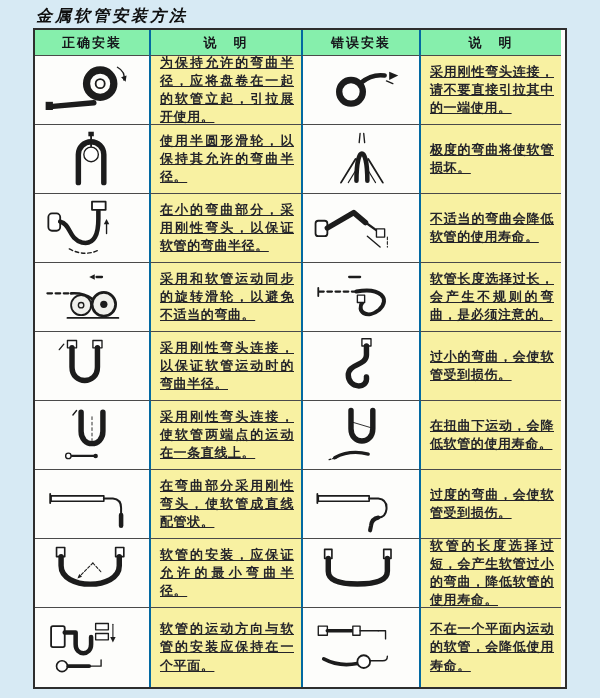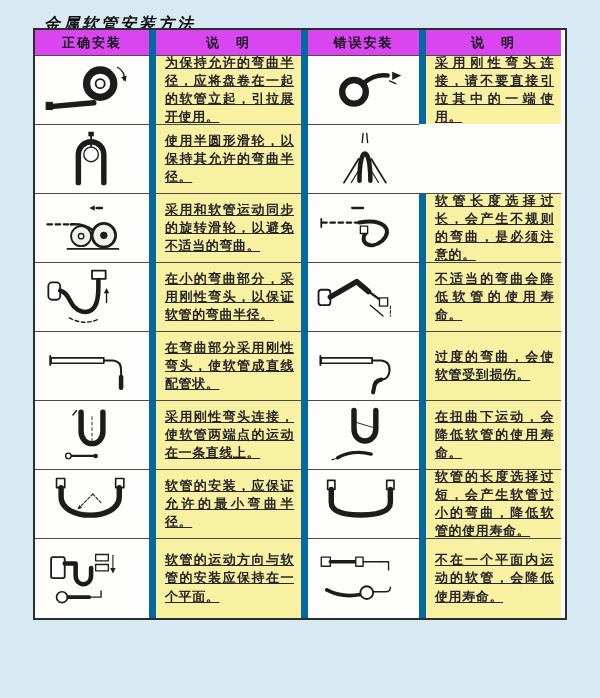--- a/index.html
+++ b/index.html
@@ -8,41 +8,41 @@
     background:#d7eaf4;
     font-family:"Liberation Sans", sans-serif;
     position:relative;
     overflow:hidden;
   }
   .page-title {
     position:absolute; left:32px; top:2px;
     font-family:"DejaVu Serif", serif;
     font-style:italic; font-weight:bold;
     font-size:16px; letter-spacing:3px; color:#0f0f0f;
-    margin:12px;
+    margin:4px;
   }
   .tbl {
     position:absolute; left:33px; top:28px;
     width:530px;
     border:2px solid #2e2e2e;
     background:#fdfdfb;
   }
   .row { display:grid; grid-template-columns:114px 152px 118px 142px; height:69px; }
   .row.header { height:25px; }
   .row:last-child { height:80px; }
   .cell {
-    border-left:7px solid #0369a1;
+    border-left:2px solid #0369a1;
     border-top:1px solid #4a4a4a;
     box-sizing:border-box;
     overflow:hidden;
   }
   .row .cell:first-child { border-left:none; }
   .row.header .cell { border-top:none; }
   .header .cell {
-    background:#d946ef;
+    background:#86efac;
     display:flex; align-items:center; justify-content:center;
     font-size:13px; font-weight:bold; color:#15151a;
     letter-spacing:2px;
   }
   .img-cell { background:#fdfdfb; display:flex; align-items:center; justify-content:center; }
   .desc-cell {
     background:#f8f1a2;
     display:flex; align-items:center;
     padding:3px 7px 3px 9px;
     font-size:13px; font-weight:bold; color:#24242a;
@@ -115,20 +115,52 @@
       <svg class="illus" viewBox="0 0 110 64">
         <path d="M50,56 C50,16 62,16 62,56" stroke-width="5"></path>
         <line x1="54" y1="4" x2="53" y2="14" stroke-width="1.5"></line>
         <line x1="58" y1="4" x2="59" y2="14" stroke-width="1.5"></line>
         <line x1="33" y1="58" x2="49" y2="32" stroke-width="2"></line>
         <line x1="79" y1="58" x2="63" y2="32" stroke-width="2"></line>
         <line x1="41" y1="58" x2="52" y2="40" stroke-width="1.2"></line>
         <line x1="71" y1="58" x2="60" y2="40" stroke-width="1.2"></line>
       </svg>
     </div>
+    <div class="cell desc-cell">
+      <span>极度的弯曲将使软管损坏。</span>
+    </div>
+  </div>
+
+  <div class="row">
+    <div class="cell img-cell">
+      <svg class="illus" viewBox="0 0 110 64">
+        <rect class="w" x="7" y="16" width="13" height="19" rx="4" stroke-width="2"></rect>
+        <path d="M20,25 C32,28 29,44 44,48 C58,51 62,38 62,22 V13" stroke-width="5"></path>
+        <rect class="w" x="55" y="3" width="15" height="9" stroke-width="2"></rect>
+        <path d="M30,55 q17,9 33,1" stroke-width="1.5" stroke-dasharray="4,3"></path>
+        <line x1="71" y1="38" x2="71" y2="27" stroke-width="1.5"></line>
+        <polygon class="f" points="71,22 68,28 74,28"></polygon>
+      </svg>
+    </div>
+    <div class="cell desc-cell">
+      <span>在小的弯曲部分，采用刚性弯头，以保证软管的弯曲半径。</span>
+    </div>
+    <div class="cell img-cell">
+      <svg class="illus" viewBox="0 0 110 64">
+        <rect class="w" x="5" y="24" width="13" height="17" rx="3" stroke-width="2"></rect>
+        <path d="M18,32 L47,15 L60,26" stroke-width="6"></path>
+        <line x1="60" y1="26" x2="74" y2="36" stroke-width="2.5"></line>
+        <rect class="w" x="72" y="33" width="9" height="9" stroke-width="1.5"></rect>
+        <line x1="62" y1="41" x2="76" y2="53" stroke-width="1.5"></line>
+        <line x1="84" y1="42" x2="84" y2="53" stroke-width="1.2" stroke-dasharray="3,2"></line>
+      </svg>
+    </div>
+    <div class="cell desc-cell">
+      <span>不适当的弯曲会降低软管的使用寿命。</span>
+    </div>
   </div>
 
   <div class="row">
     <div class="cell img-cell">
       <svg class="illus" viewBox="0 0 110 64">
         <polygon class="f" points="52,10 58,7 58,13"></polygon>
         <line x1="60" y1="10" x2="66" y2="10" stroke-width="2.5"></line>
         <line x1="6" y1="28" x2="32" y2="28" stroke-width="2.5" stroke-dasharray="5,4"></line>
         <path d="M32,28 q14,-1 23,6" stroke-width="3"></path>
         <circle class="g" cx="43" cy="41" r="11" stroke-width="2"></circle>
@@ -151,69 +183,37 @@
       </svg>
     </div>
     <div class="cell desc-cell">
       <span>软管长度选择过长，会产生不规则的弯曲，是必须注意的。</span>
     </div>
   </div>
 
   <div class="row">
     <div class="cell img-cell">
       <svg class="illus" viewBox="0 0 110 64">
-        <rect class="w" x="7" y="16" width="13" height="19" rx="4" stroke-width="2"></rect>
-        <path d="M20,25 C32,28 29,44 44,48 C58,51 62,38 62,22 V13" stroke-width="5"></path>
-        <rect class="w" x="55" y="3" width="15" height="9" stroke-width="2"></rect>
-        <path d="M30,55 q17,9 33,1" stroke-width="1.5" stroke-dasharray="4,3"></path>
-        <line x1="71" y1="38" x2="71" y2="27" stroke-width="1.5"></line>
-        <polygon class="f" points="71,22 68,28 74,28"></polygon>
-      </svg>
-    </div>
-    <div class="cell desc-cell">
-      <span>在小的弯曲部分，采用刚性弯头，以保证软管的弯曲半径。</span>
-    </div>
-    <div class="cell img-cell">
-      <svg class="illus" viewBox="0 0 110 64">
-        <rect class="w" x="5" y="24" width="13" height="17" rx="3" stroke-width="2"></rect>
-        <path d="M18,32 L47,15 L60,26" stroke-width="6"></path>
-        <line x1="60" y1="26" x2="74" y2="36" stroke-width="2.5"></line>
-        <rect class="w" x="72" y="33" width="9" height="9" stroke-width="1.5"></rect>
-        <line x1="62" y1="41" x2="76" y2="53" stroke-width="1.5"></line>
-        <line x1="84" y1="42" x2="84" y2="53" stroke-width="1.2" stroke-dasharray="3,2"></line>
-      </svg>
-    </div>
-    <div class="cell desc-cell">
-      <span>不适当的弯曲会降低软管的使用寿命。</span>
-    </div>
-  </div>
-
-
-  <div class="row">
-    <div class="cell img-cell">
-      <svg class="illus" viewBox="0 0 110 64">
-        <line x1="9" y1="21" x2="9" y2="31" stroke-width="2"></line>
-        <rect class="w" x="10" y="23" width="58" height="6" stroke-width="1.8"></rect>
-        <path d="M68,26 h10 q9,1 9,10 v7" stroke-width="2.2"></path>
-        <line x1="87" y1="44" x2="87" y2="56" stroke-width="5"></line>
-      </svg>
-    </div>
-    <div class="cell desc-cell">
-      <span>在弯曲部分采用刚性弯头，使软管成直线配管状。</span>
-    </div>
-    <div class="cell img-cell">
-      <svg class="illus" viewBox="0 0 110 64">
-        <line x1="7" y1="21" x2="7" y2="31" stroke-width="2"></line>
-        <rect class="w" x="8" y="23" width="56" height="6" stroke-width="1.8"></rect>
-        <path d="M64,26 h10 q10,1 9,12 q-1,9 -9,9" stroke-width="2.2"></path>
-        <path d="M74,47 q-7,1 -8,9 l-1,5" stroke-width="4.5"></path>
-      </svg>
-    </div>
-    <div class="cell desc-cell">
-      <span>过度的弯曲，会使软管受到损伤。</span>
+        <rect class="w" x="28" y="4" width="10" height="8" stroke-width="1.5"></rect>
+        <rect class="w" x="56" y="4" width="10" height="8" stroke-width="1.5"></rect>
+        <line x1="24" y1="8" x2="19" y2="14" stroke-width="1.5"></line>
+        <path d="M33,12 V33 C33,53 61,53 61,33 V12" stroke-width="6"></path>
+      </svg>
+    </div>
+    <div class="cell desc-cell">
+      <span>采用刚性弯头连接，以保证软管运动时的弯曲半径。</span>
+    </div>
+    <div class="cell img-cell">
+      <svg class="illus" viewBox="0 0 110 64">
+        <rect class="w" x="56" y="2" width="10" height="8" stroke-width="1.5"></rect>
+        <path d="M61,10 V20 C61,32 41,29 41,42 C41,57 63,58 61,44" stroke-width="6"></path>
+      </svg>
+    </div>
+    <div class="cell desc-cell">
+      <span>过小的弯曲，会使软管受到损伤。</span>
     </div>
   </div>
 
   <div class="row">
     <div class="cell img-cell">
       <svg class="illus" viewBox="0 0 110 64">
         <line x1="38" y1="5" x2="34" y2="10" stroke-width="1.5"></line>
         <path d="M43,7 V28 C43,46 67,46 67,28 V7" stroke-width="6"></path>
         <line x1="55" y1="12" x2="55" y2="40" stroke-width="1" stroke-dasharray="3,3"></line>
         <circle class="w" cx="29" cy="55" r="3" stroke-width="1.5"></circle>
@@ -227,20 +227,45 @@
     <div class="cell img-cell">
       <svg class="illus" viewBox="0 0 110 64">
         <path d="M44,5 V25 C44,43 68,43 68,25 V5" stroke-width="6"></path>
         <line x1="46" y1="18" x2="66" y2="24" stroke-width="1"></line>
         <path d="M26,57 q17,-9 37,-4" stroke-width="3.5"></path>
         <line x1="20" y1="59" x2="28" y2="57" stroke-width="1.5" stroke-dasharray="2,2"></line>
       </svg>
     </div>
     <div class="cell desc-cell">
       <span>在扭曲下运动，会降低软管的使用寿命。</span>
+    </div>
+  </div>
+
+  <div class="row">
+    <div class="cell img-cell">
+      <svg class="illus" viewBox="0 0 110 64">
+        <line x1="9" y1="21" x2="9" y2="31" stroke-width="2"></line>
+        <rect class="w" x="10" y="23" width="58" height="6" stroke-width="1.8"></rect>
+        <path d="M68,26 h10 q9,1 9,10 v7" stroke-width="2.2"></path>
+        <line x1="87" y1="44" x2="87" y2="56" stroke-width="5"></line>
+      </svg>
+    </div>
+    <div class="cell desc-cell">
+      <span>在弯曲部分采用刚性弯头，使软管成直线配管状。</span>
+    </div>
+    <div class="cell img-cell">
+      <svg class="illus" viewBox="0 0 110 64">
+        <line x1="7" y1="21" x2="7" y2="31" stroke-width="2"></line>
+        <rect class="w" x="8" y="23" width="56" height="6" stroke-width="1.8"></rect>
+        <path d="M64,26 h10 q10,1 9,12 q-1,9 -9,9" stroke-width="2.2"></path>
+        <path d="M74,47 q-7,1 -8,9 l-1,5" stroke-width="4.5"></path>
+      </svg>
+    </div>
+    <div class="cell desc-cell">
+      <span>过度的弯曲，会使软管受到损伤。</span>
     </div>
   </div>
 
   <div class="row">
     <div class="cell img-cell">
       <svg class="illus" viewBox="0 0 110 64">
         <rect class="w" x="16" y="4" width="9" height="10" stroke-width="1.8"></rect>
         <rect class="w" x="81" y="4" width="9" height="10" stroke-width="1.8"></rect>
         <path d="M21,14 V24 C21,51 85,51 85,24 V14" stroke-width="6"></path>
         <line x1="56" y1="21" x2="41" y2="36" stroke-width="1.2" stroke-dasharray="3,2"></line>

